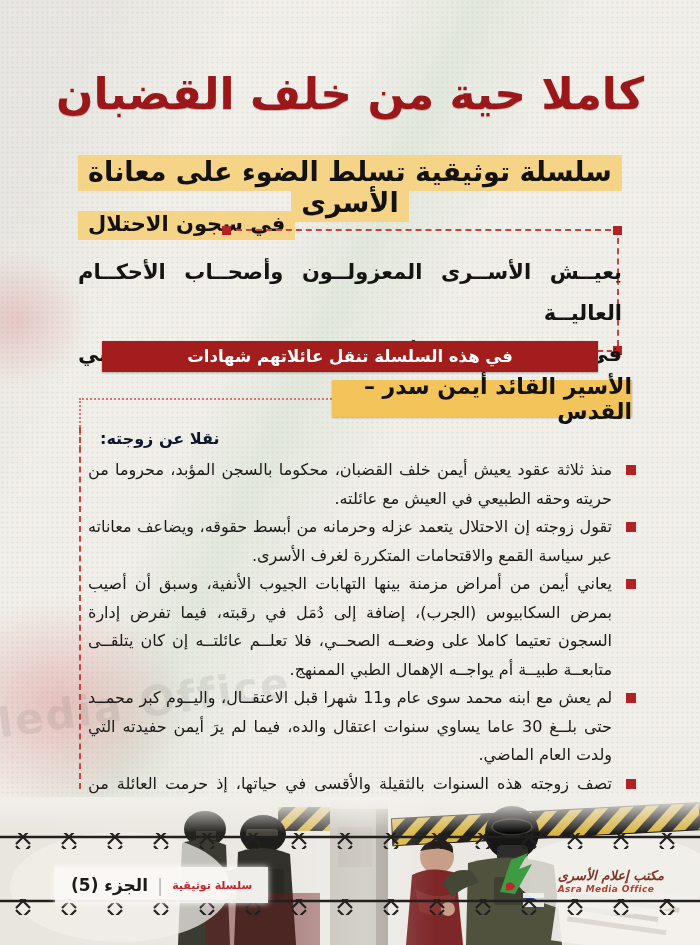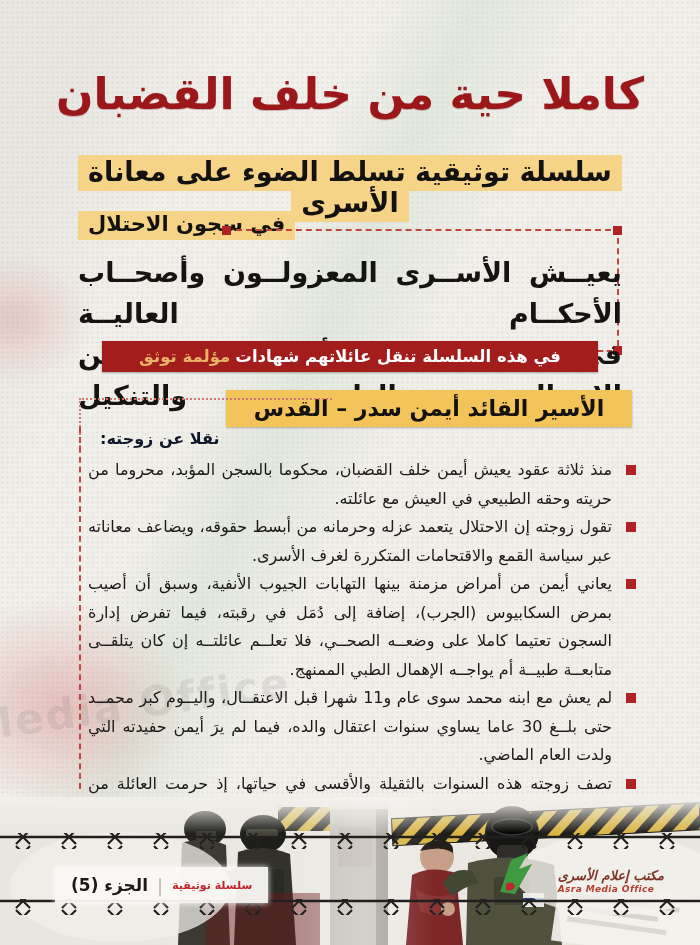--- a/index.html
+++ b/index.html
@@ -47,33 +47,33 @@
 
   
   .sq{ position:absolute; width:9px; height:9px; background:#b22222; }
   .sq-a{ left:222px; top:226px; }
   .sq-b{ left:613px; top:226px; }
   .sq-c{ left:613px; top:346px; }
   .dash-h1{ position:absolute; left:236px; top:229px; width:375px; border-top:2px dashed #c0463b; }
   .dash-v1{ position:absolute; left:617px; top:238px; height:108px; border-left:2px dashed #c0463b; }
   .dash-h2{ position:absolute; left:598px; top:350px; width:14px; border-top:2px dashed #c0463b; }
 
-  .intro{ position:absolute; top:252px; right:78px; left:78px; color:#161412; font-weight:800; font-size:27px; }
+  .intro{ position:absolute; top:252px; right:78px; left:78px; color:#161412; font-weight:800; font-size:21px; }
   .intro div{ text-align:justify; text-align-last:justify; line-height:41px; }
 
   .banner{
     position:absolute; top:341px; right:102px; left:102px; height:31px;
     background:#a31d1d; color:#ffffff; font-weight:800; font-size:16.5px;
     display:flex; align-items:center; justify-content:center; gap:5px;
     box-shadow:0 1px 2px rgba(0,0,0,0.3);
   }
   .banner .gold{ color:#e8b267; }
 
   .profile-title{
-    position:absolute; top:390px; right:68px; width:406px; height:37px;
+    position:absolute; top:380px; right:68px; width:300px; height:37px;
     background:#f3c45a; color:#141211; font-size:22px; font-weight:800;
     display:flex; align-items:center; justify-content:center;
     box-shadow:0 1px 2px rgba(0,0,0,0.25);
   }
   .dot-top{ position:absolute; left:79px; top:398px; width:253px; border-top:2px dotted #d4766d; }
   .dot-left{ position:absolute; left:79px; top:398px; height:52px; border-left:2px dotted #d4766d; }
   .source{ position:absolute; top:429px; left:100px; font-size:16px; font-weight:800; color:#0f172a; }
 
   .bullets{ position:absolute; top:456px; right:88px; width:524px; }
   .bullet{ position:relative; direction:rtl; text-align:justify; font-size:16px; font-weight:400;
@@ -129,21 +129,20 @@
   <span class="sq sq-c"></span>
   <div class="dash-h2"></div>
 
   <div class="intro">
     <div>يعيــش الأســرى المعزولــون وأصحــاب الأحكــام العاليــة</div>
     <div>في سجون الاحتلال أوضاعا قاسية من الإهمال الطبي والتنكيل</div>
   </div>
 
   <div class="banner">
     <span>في هذه السلسلة تنقل عائلاتهم شهادات</span>
-    <span class="gold">مؤلمة توثق</span>
   </div>
 
   <div class="profile-title">الأسير القائد أيمن سدر – القدس</div>
   <div class="dot-top"></div>
   <div class="dot-left"></div>
   <div class="source">نقلا عن زوجته:</div>
 
   <div class="dash-v2"></div>
 
   <div class="bullets">

